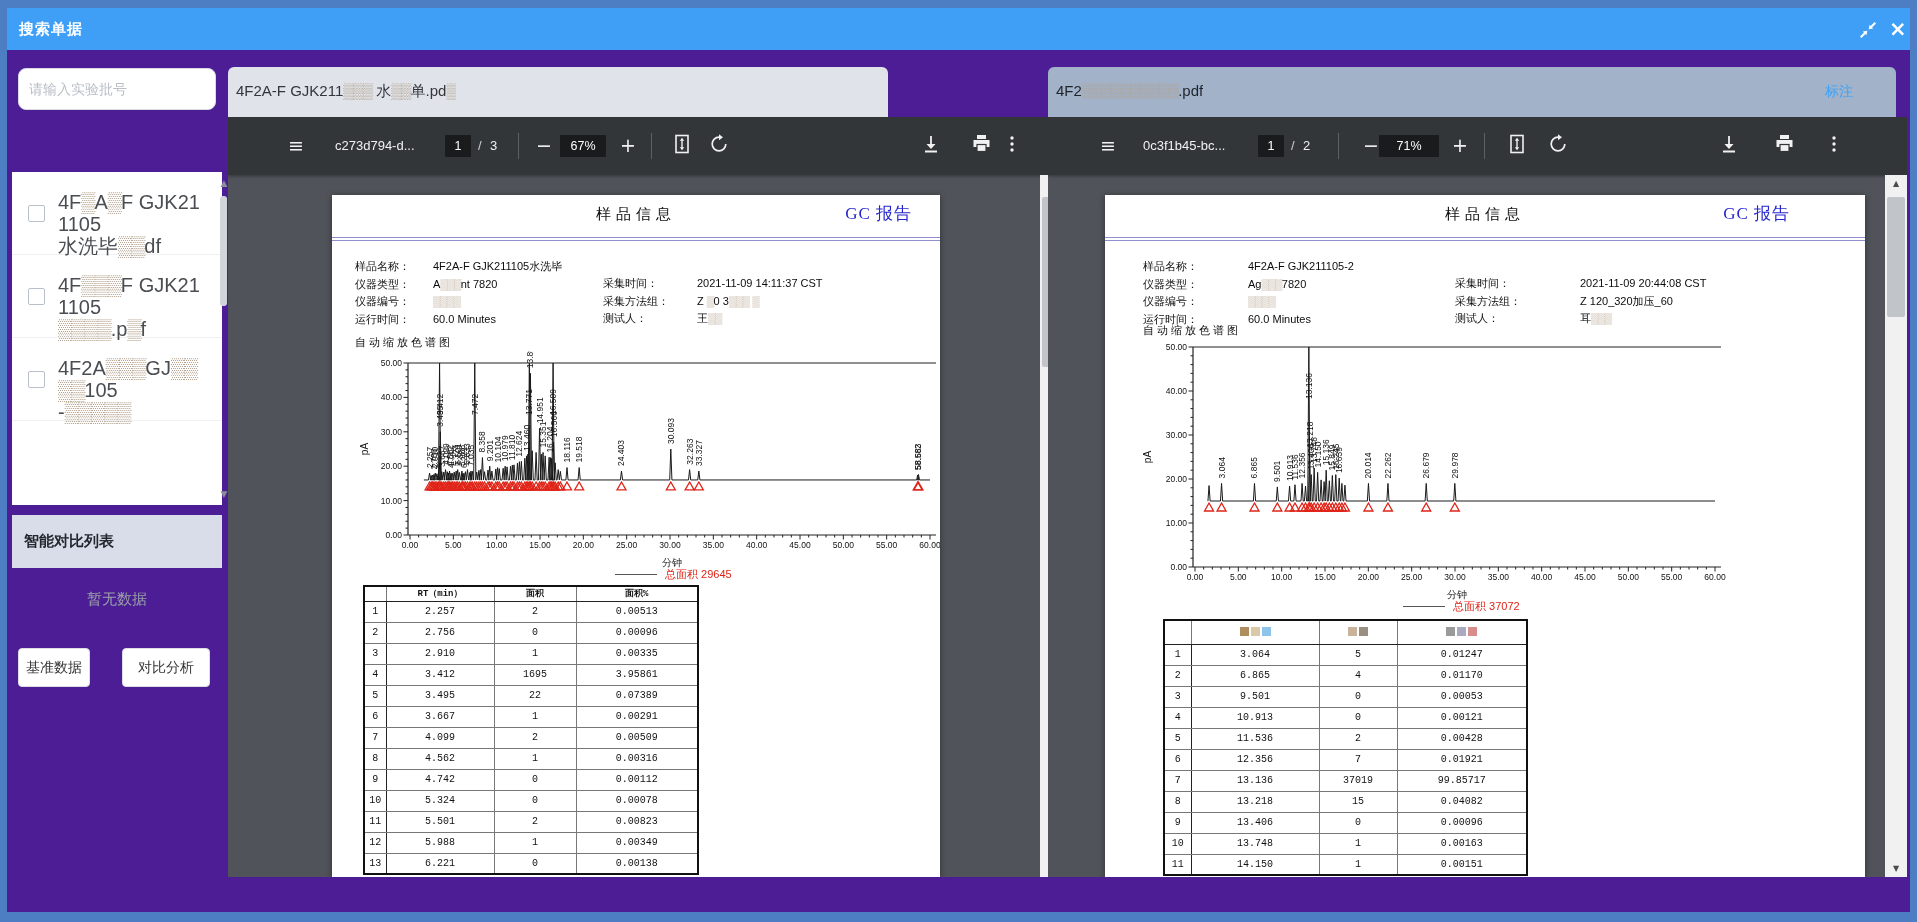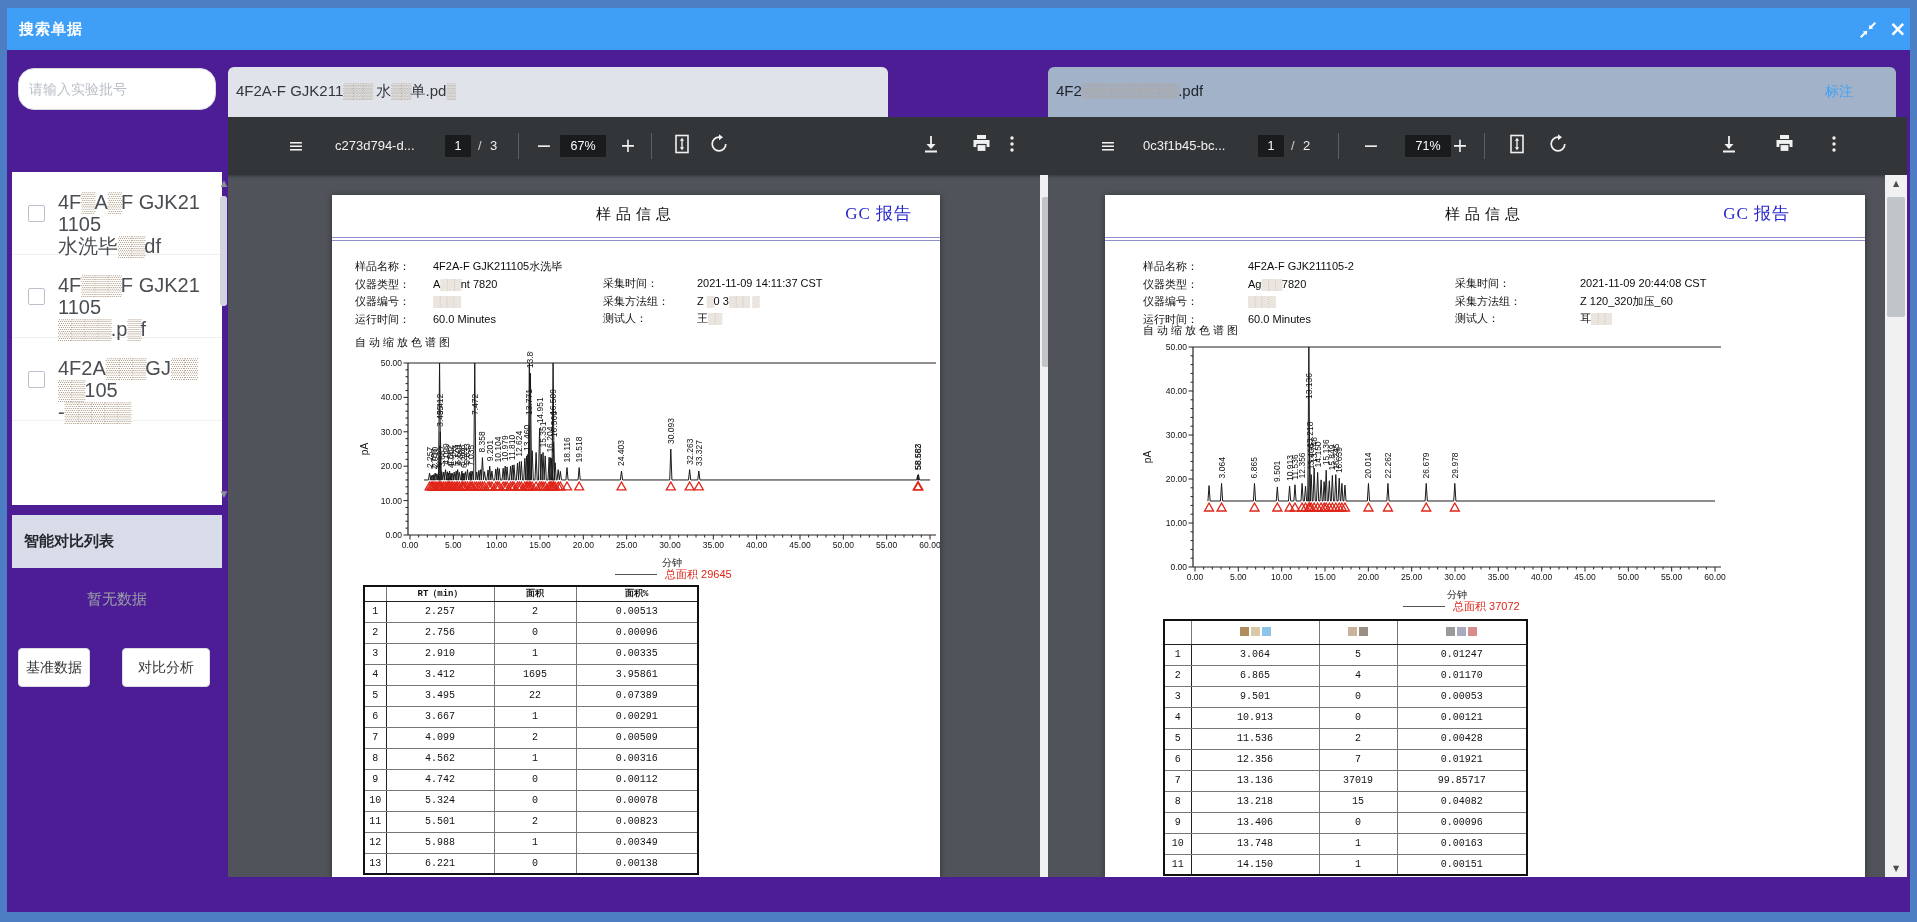--- a/index.html
+++ b/index.html
@@ -9,21 +9,21 @@
 #edge-top{left:0;top:0;width:1917px;height:8px}
 #edge-left{left:0;top:0;width:7px;height:922px}
 #edge-right{left:1910px;top:0;width:7px;height:922px}
 #edge-bottom{left:0;top:912px;width:1917px;height:10px}
 .titlebar{position:absolute;left:7px;top:8px;width:1903px;height:42px;background:#3f9ff7;z-index:40;color:#fff}
 .titlebar .title{position:absolute;left:12px;top:12px;font-size:15px;font-weight:bold;letter-spacing:1px}
 .tb-icon{position:absolute;top:13px;width:18px;height:18px;cursor:pointer}
 #collapse-icon{left:1852px}
 #close-icon{left:1882px;top:7px;font-size:21px;font-weight:bold;line-height:28px;color:#fff;font-family:"DejaVu Sans",sans-serif}
 
-.search-input{position:absolute;left:18px;top:68px;width:198px;height:42px;border:1px solid #d7dbe2;border-radius:16px;font-size:14px;padding:0 10px;color:#333;outline:none;box-sizing:border-box}
+.search-input{position:absolute;left:18px;top:68px;width:198px;height:42px;border:1px solid #d7dbe2;border-radius:8px;font-size:14px;padding:0 10px;color:#333;outline:none;box-sizing:border-box}
 .search-input::placeholder{color:#b9bec7}
 .side-header{position:absolute;left:12px;width:210px;background:#d8dde9;color:#23272e;font-size:15px;font-weight:bold}
 #attach-header{top:124px;height:48px}
 #attach-header .hdr-label{position:absolute;left:60px;top:15px}
 .cb{position:absolute;width:15px;height:15px;border:1px solid #b9c0cc;border-radius:2px;background:#fff;cursor:pointer}
 #attach-header .cb{left:14px;top:16px}
 #file-list{position:absolute;left:12px;top:172px;width:210px;height:333px;background:#fff}
 .file-item{position:relative;height:82px;border-bottom:1px solid #eef0f2;cursor:pointer}
 .file-item .cb{left:16px;top:33px}
 .file-item .fname{position:absolute;left:46px;top:19px;width:150px;font-size:20px;line-height:22px;color:#4a4d52;word-break:break-all}
@@ -544,21 +544,21 @@
 
   <div class="viewer" id="viewer-right">
     <div class="pdf-toolbar">
       <span class="pt pt-btn" style="left:52px">≡</span>
       <span class="pt pt-name" style="left:95px">0c3f1b45-bc...</span>
       <span class="pt pt-box" style="left:210px;width:26px">1</span>
       <span class="pt pt-name" style="left:243px;color:#cfd1d3">/</span>
       <span class="pt pt-name" style="left:255px">2</span>
       <span class="pt pt-sep" style="left:290px"></span>
       <span class="pt pt-btn" style="left:315px">−</span>
-      <span class="pt pt-box" style="left:357px;width:46px">71%</span>
+      <span class="pt pt-box" style="left:331px;width:60px">71%</span>
       <span class="pt pt-btn" style="left:404px">+</span>
       <span class="pt pt-sep" style="left:436px"></span>
       <span class="pt pt-ic" style="left:460px">
         <svg width="18" height="20" viewBox="0 0 18 20">
             <rect x="3" y="1.5" width="12" height="17" fill="none" stroke="#f1f1f1" stroke-width="1.6"></rect>
             <line x1="9" y1="6" x2="9" y2="14" stroke="#f1f1f1" stroke-width="1.4"></line>
             <polygon points="9,3.8 6.8,6.8 11.2,6.8" fill="#f1f1f1"></polygon>
             <polygon points="9,16.2 6.8,13.2 11.2,13.2" fill="#f1f1f1"></polygon>
           </svg>
       </span>

